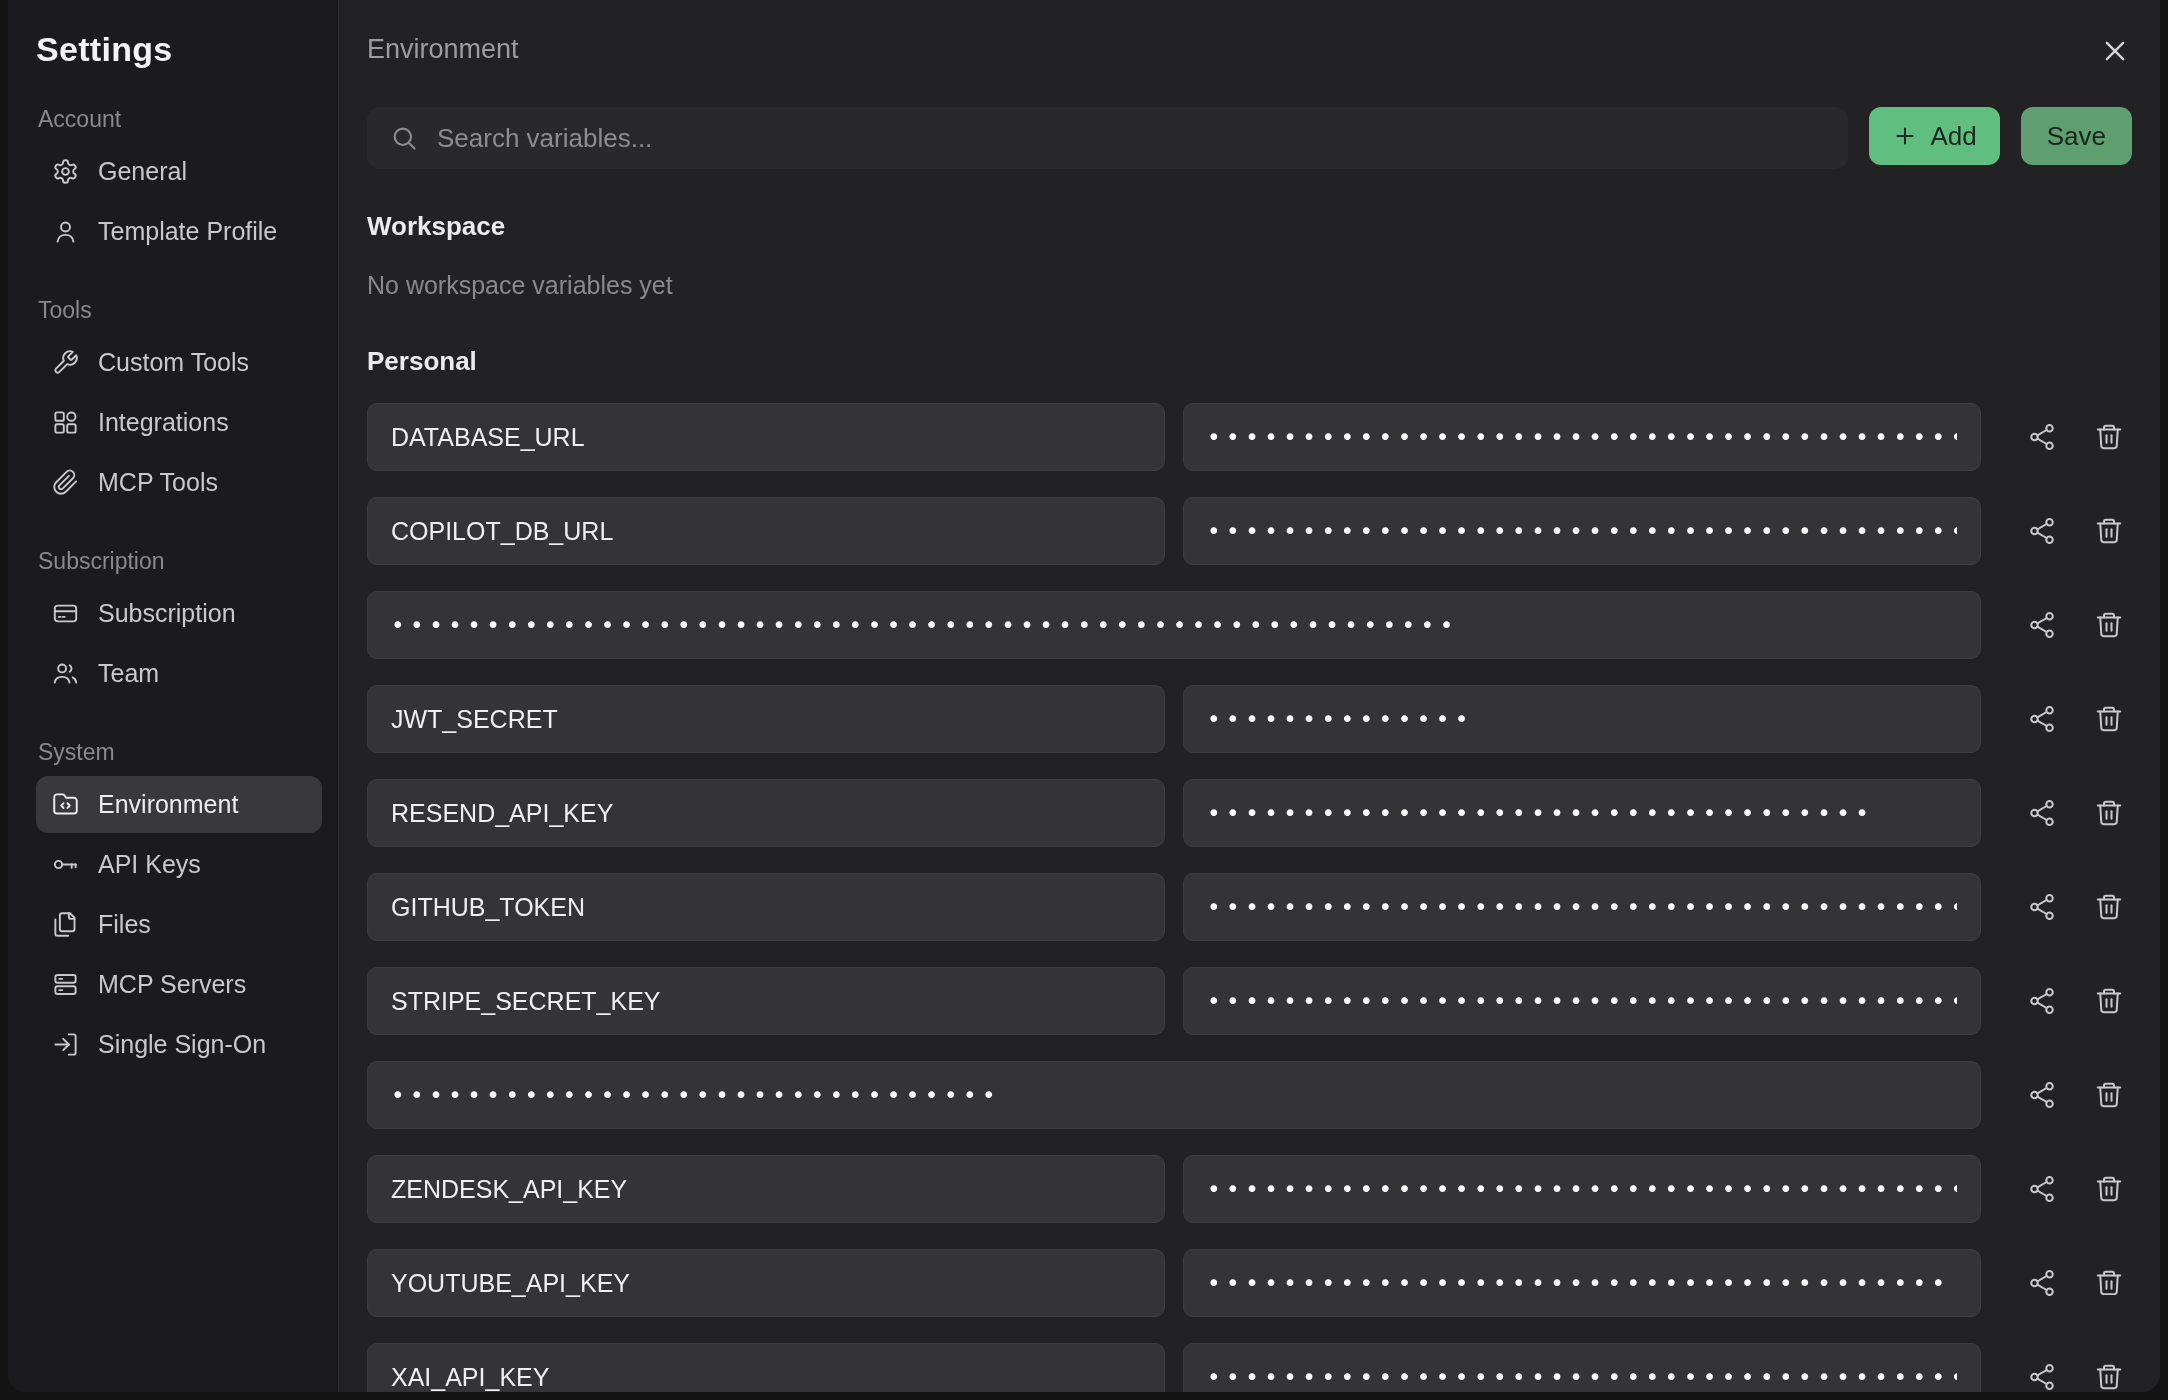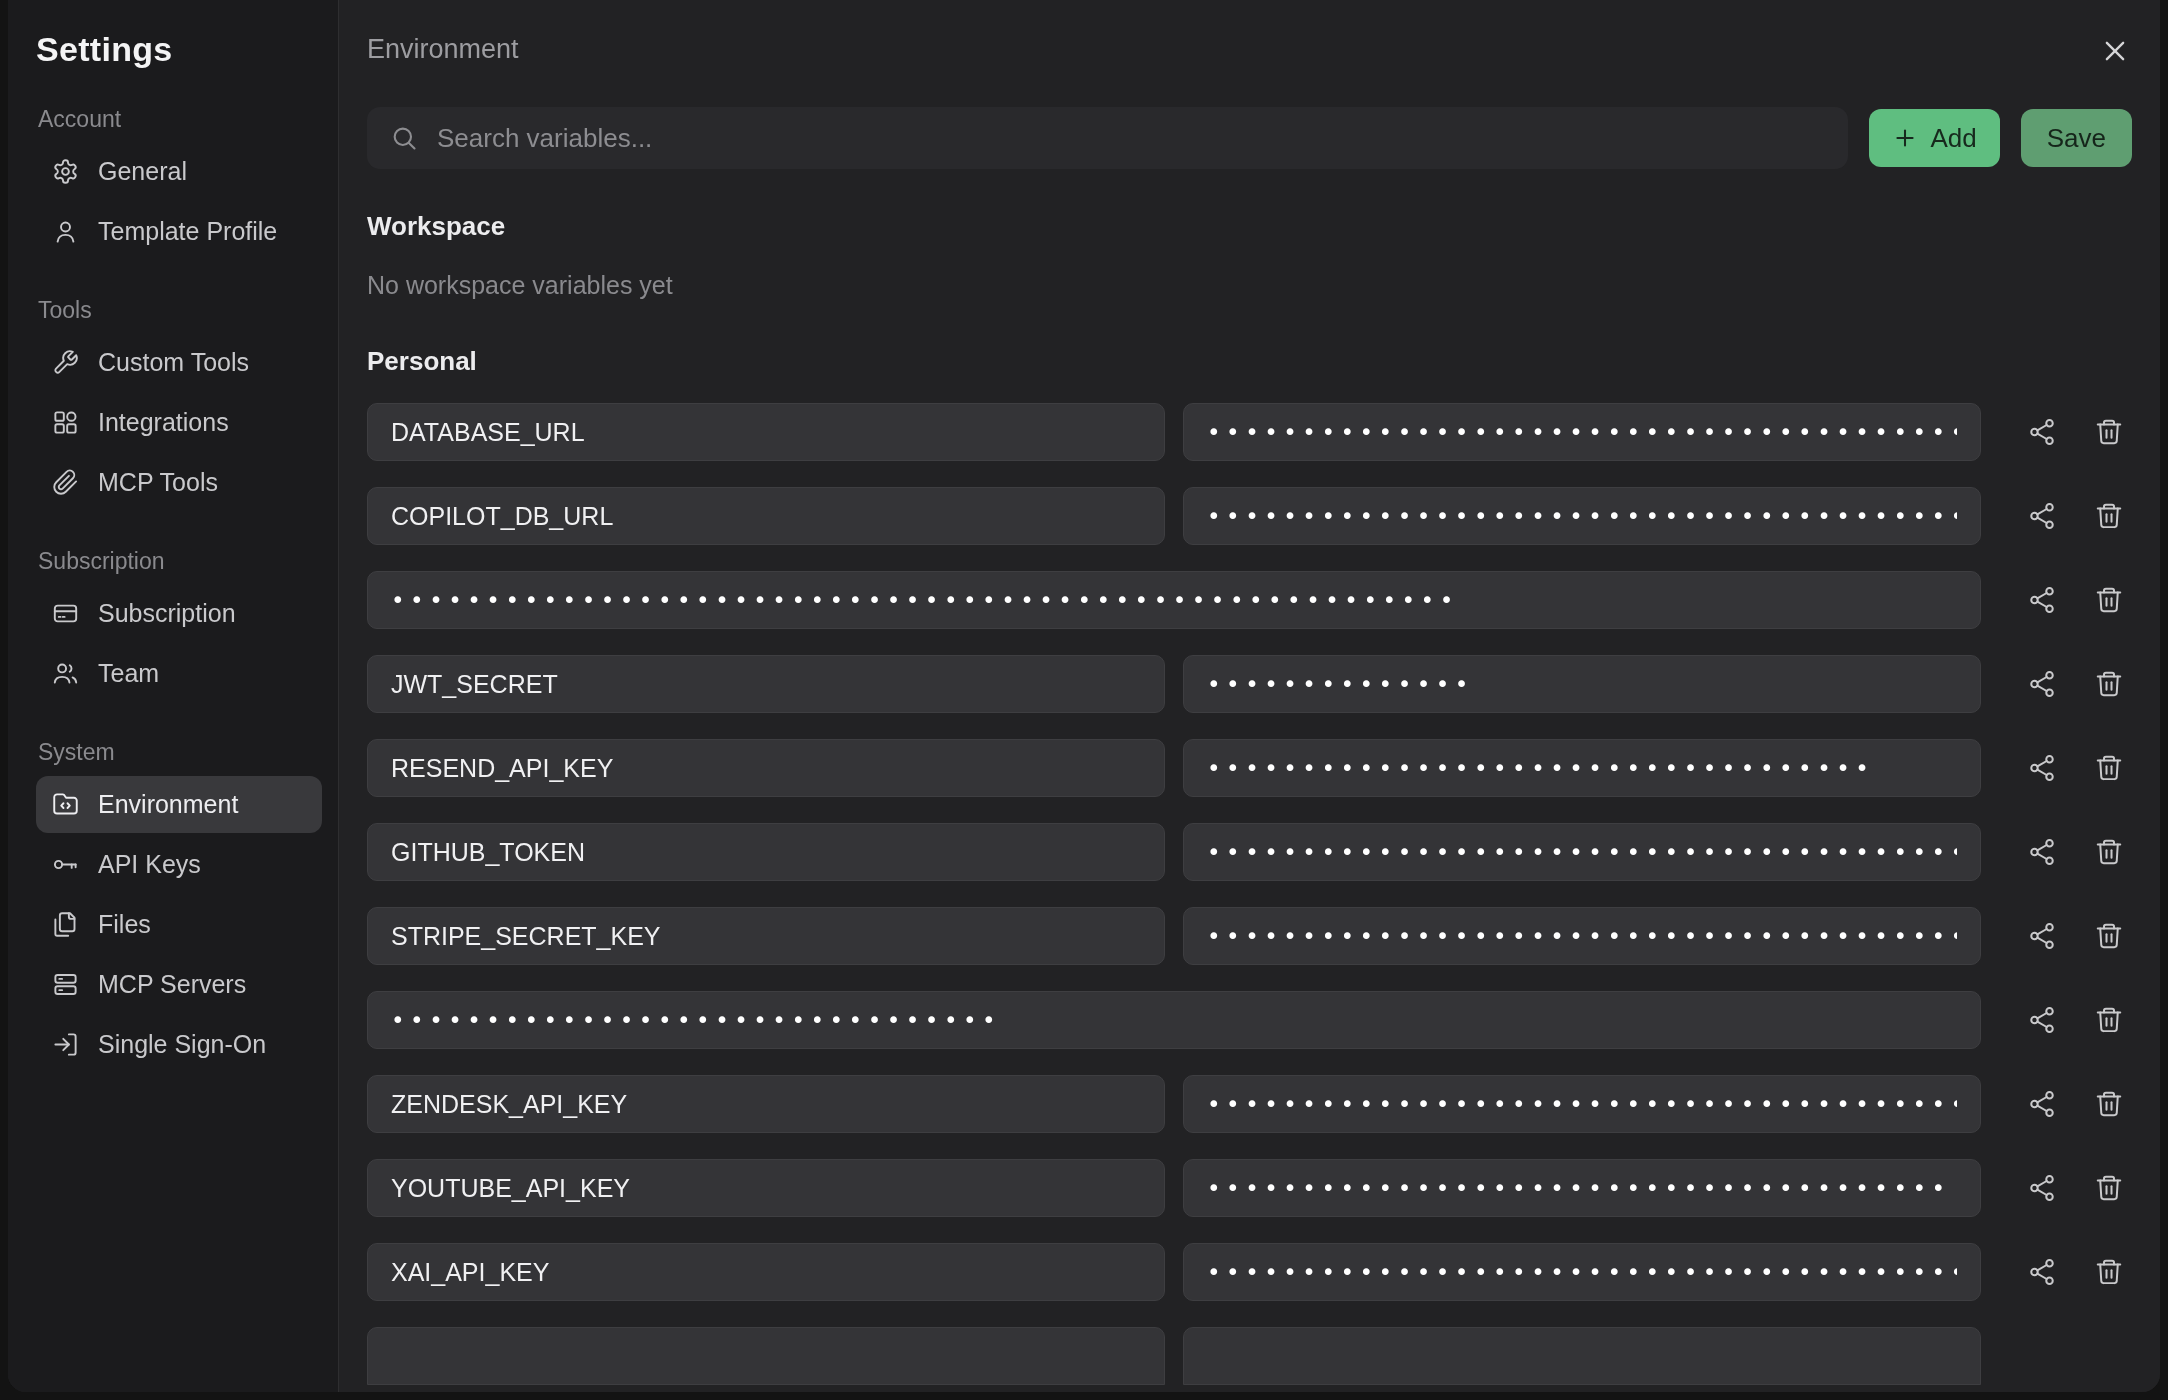--- a/index.html
+++ b/index.html
@@ -36,21 +36,21 @@
   }
   .sb-item.active { background: #39393c; color: #ededf0; }
   .sb-item .icon { width: 27px; height: 27px; display: inline-flex; flex-shrink: 0; }
   .sb-item .icon svg { width: 100%; height: 100%; }
   
   .main { flex: 1; padding: 34px 28px 0 28px; position: relative; background: #222224; }
   .main-header { display: flex; justify-content: space-between; align-items: flex-start; }
   .main-title { font-size: 27px; color: #9d9da1; }
   .close-btn { background: none; border: none; padding: 2px; cursor: pointer; color: #d6d6d8; }
   .close-btn svg { width: 30px; height: 30px; }
-  .toolbar { display: flex; gap: 21px; margin-top: 36px; height: 62px; align-items: center; }
+  .toolbar { display: flex; gap: 21px; margin-top: 36px; height: 62px; align-items: flex-start; }
   .search-box {
     flex: 1; height: 62px;
     background: #29292c; border-radius: 13px;
     display: flex; align-items: center; gap: 17px; padding: 0 23px;
     color: #8d8d91;
   }
   .search-box .icon { width: 28px; height: 28px; display: inline-flex; }
   .search-box .icon svg { width: 100%; height: 100%; }
   .search-box input {
     flex: 1; background: transparent; border: none; outline: none;
@@ -68,21 +68,21 @@
   .btn-add .icon { width: 26px; height: 26px; display: inline-flex; }
   .btn-add .icon svg { width: 100%; height: 100%; }
   .btn-save { background: #5f9e71; color: #15251a; padding: 8px 26px; }
   .section-heading { font-size: 26px; font-weight: 600; color: #ececee; }
   .ws-heading { margin-top: 42px; }
   .ws-empty { font-size: 25px; color: #8a8a8e; margin-top: 29px; }
   .personal-heading { margin-top: 46px; }
   .rows { margin-top: 26px; display: flex; flex-direction: column; gap: 26px; }
   .var-row { display: flex; align-items: center; gap: 18px; }
   .field {
-    flex: 1; height: 58px;
+    flex: 1; height: 68px;
     background: #343437; border: 1px solid #3e3e41; border-radius: 10px;
     display: flex; align-items: center; padding: 0 21px;
   }
   .field input {
     width: 100%; background: transparent; border: none; outline: none;
     color: #f0f0f2;
     font-family: "Liberation Sans", sans-serif;
     font-size: 25px;
   }
   .field input.mask {

